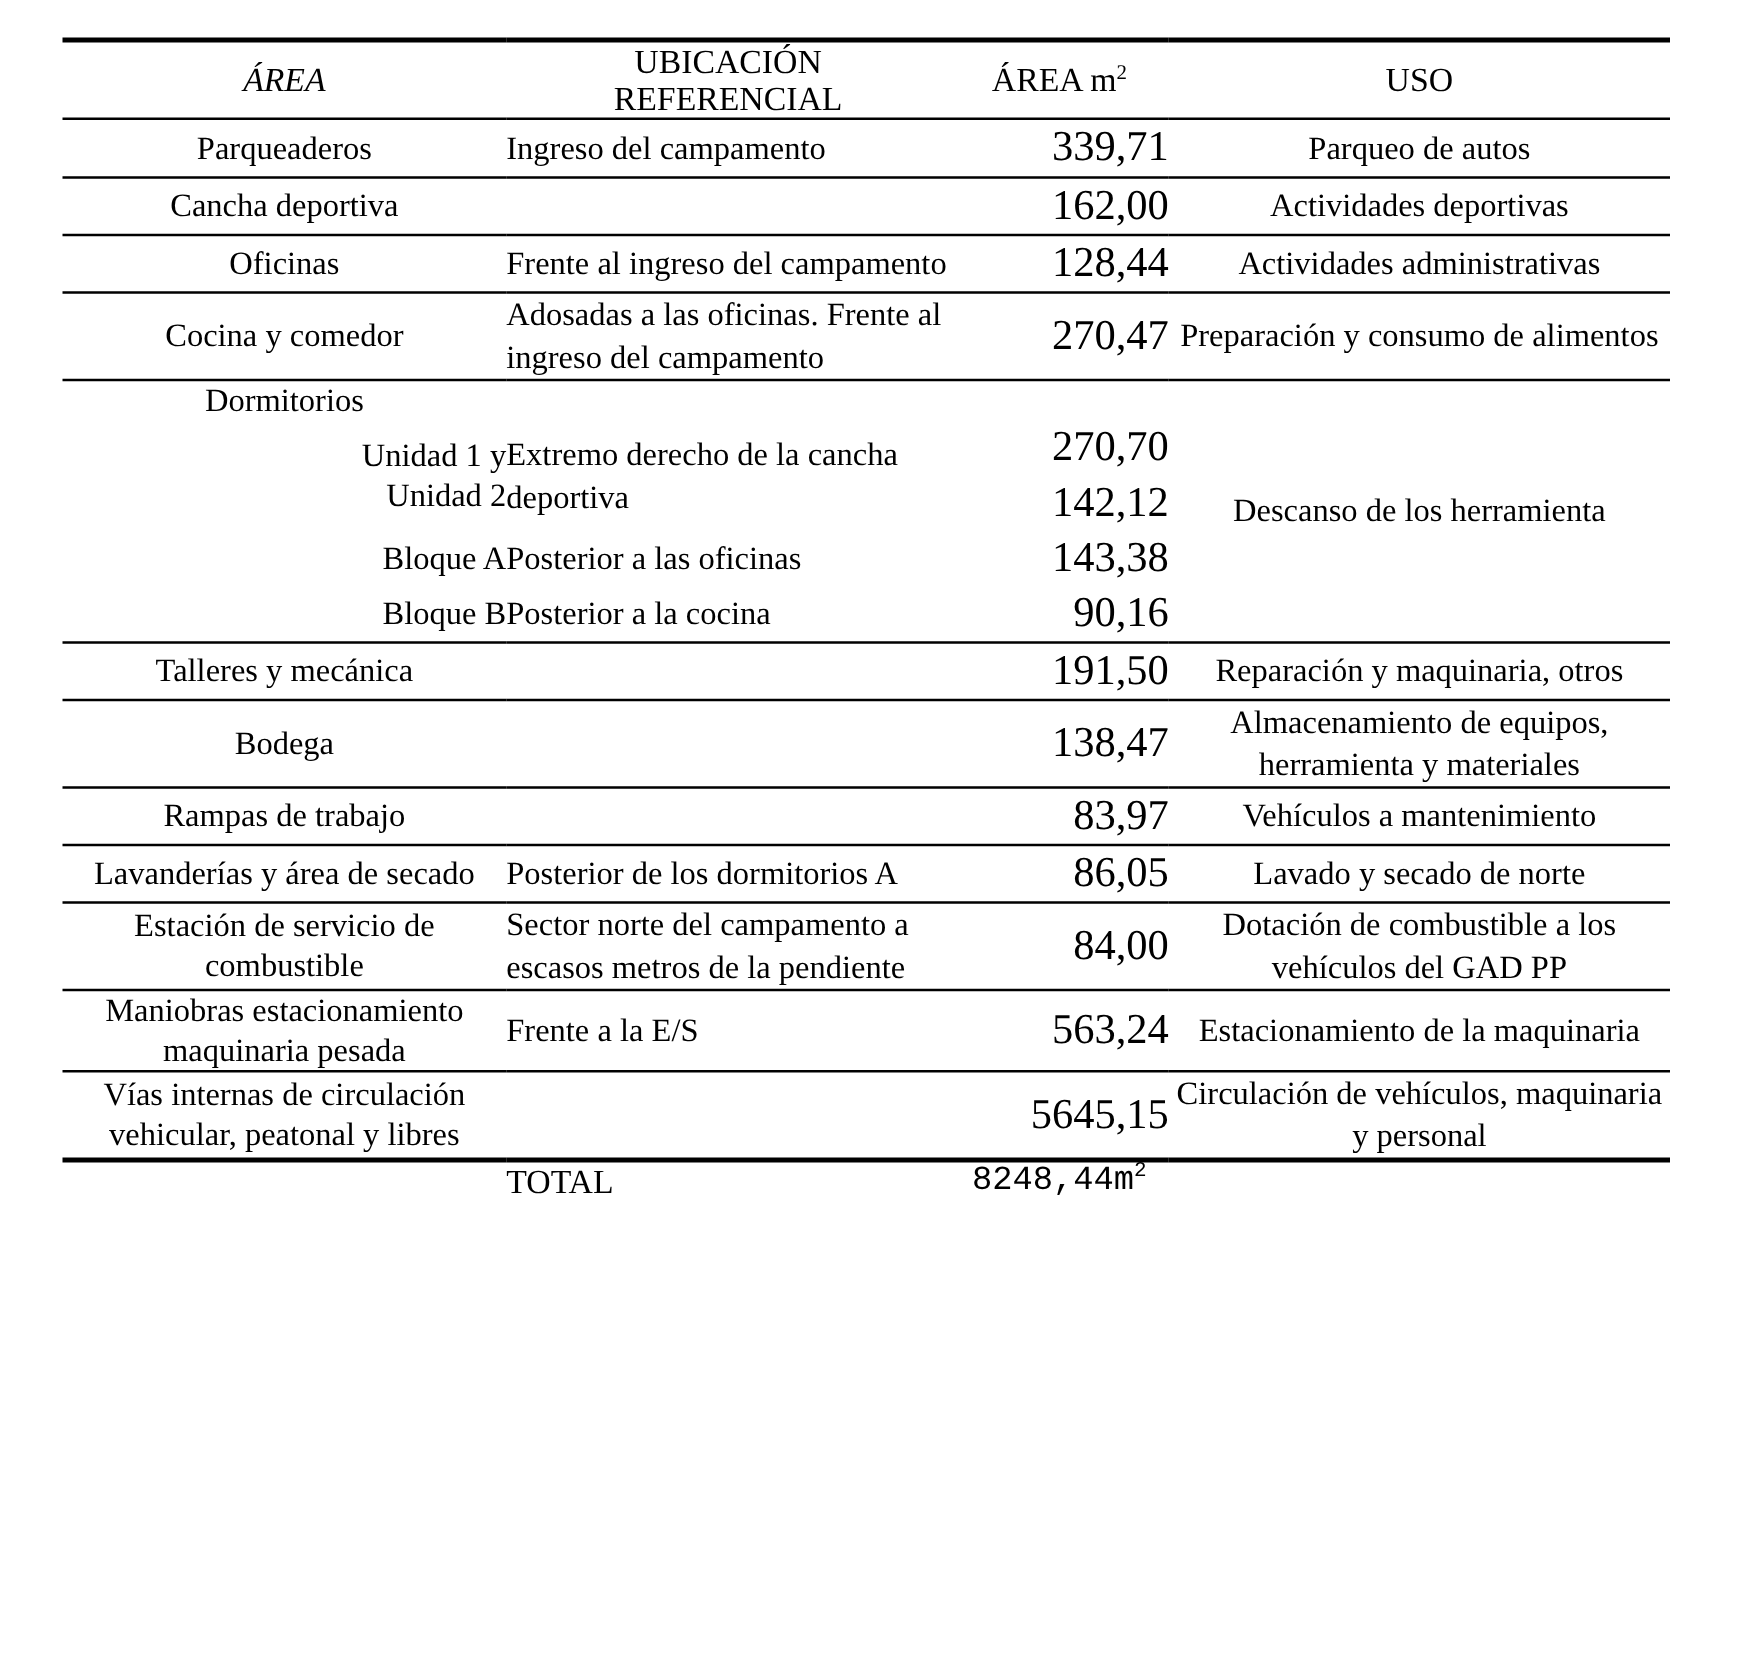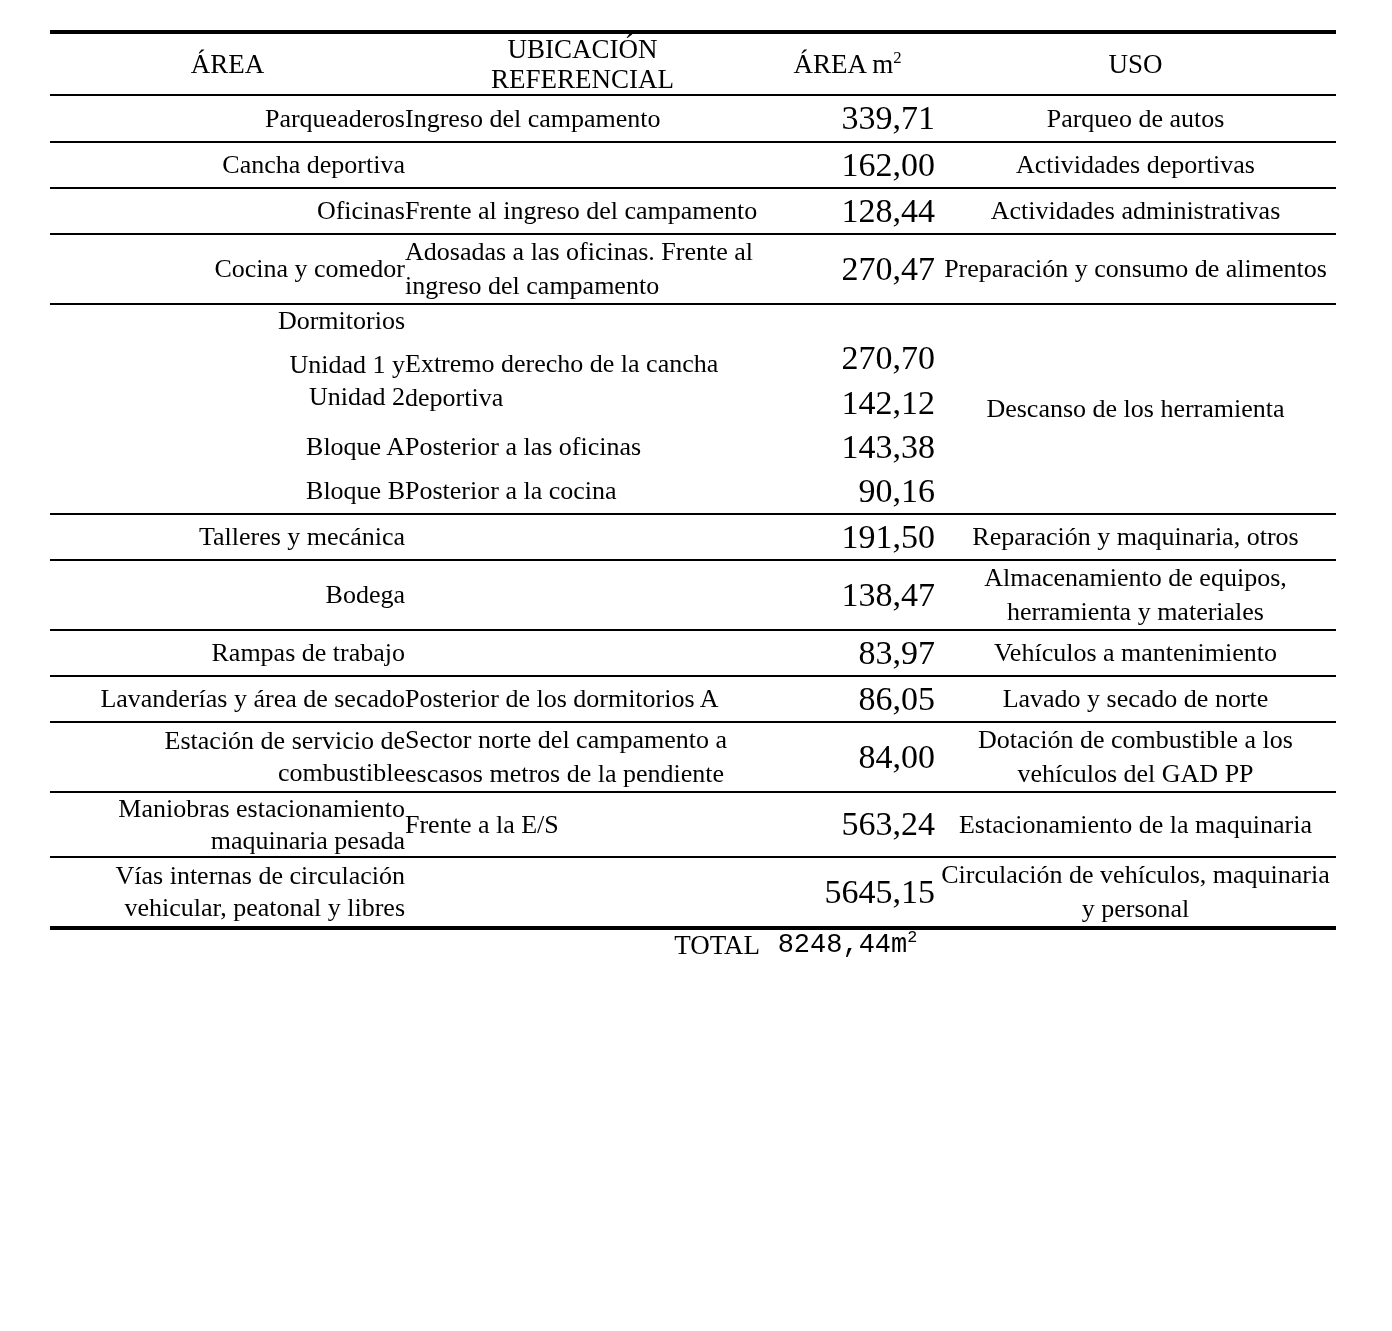--- a/index.html
+++ b/index.html
@@ -51,29 +51,29 @@
   .rule-btm-thick { border-bottom: 4px solid #000; }
   .rule-btm-thin  { border-bottom: 2px solid #000; }
 
   
   thead th {
     font-size: 27px;
     text-align: center;
     line-height: 1.12;
     padding: 9px 6px 10px 6px;
   }
-  thead th.h-area { padding-left: 0; }
+  thead th.h-area { padding-left: 0; font-style: italic; }
 
   .sup { font-size: 0.62em; vertical-align: super; line-height: 0; }
 
   
   td.col-area {
     font-weight: bold;
     font-size: 26px;
-    text-align: right;
+    text-align: center;
     padding: 11px 8px 11px 14px;
     line-height: 1.22;
   }
   td.col-area-sub {
     font-weight: normal;
     font-size: 26px;
     text-align: right;
     padding: 7px 10px 7px 8px;
     line-height: 1.22;
   }
@@ -93,21 +93,21 @@
   td.col-uso {
     font-size: 26px;
     text-align: center;
     padding: 11px 6px 11px 12px;
     line-height: 1.30;
   }
 
   
   td.total-label {
     font-size: 27px;
-    text-align: right;
+    text-align: left;
     padding: 14px 6px 10px 6px;
   }
   td.total-value {
     font-size: 27px;
     text-align: center;
     padding: 14px 14px 10px 6px;
     white-space: nowrap;
     font-family: Liberation Mono, monospace;
   }
 </style>

